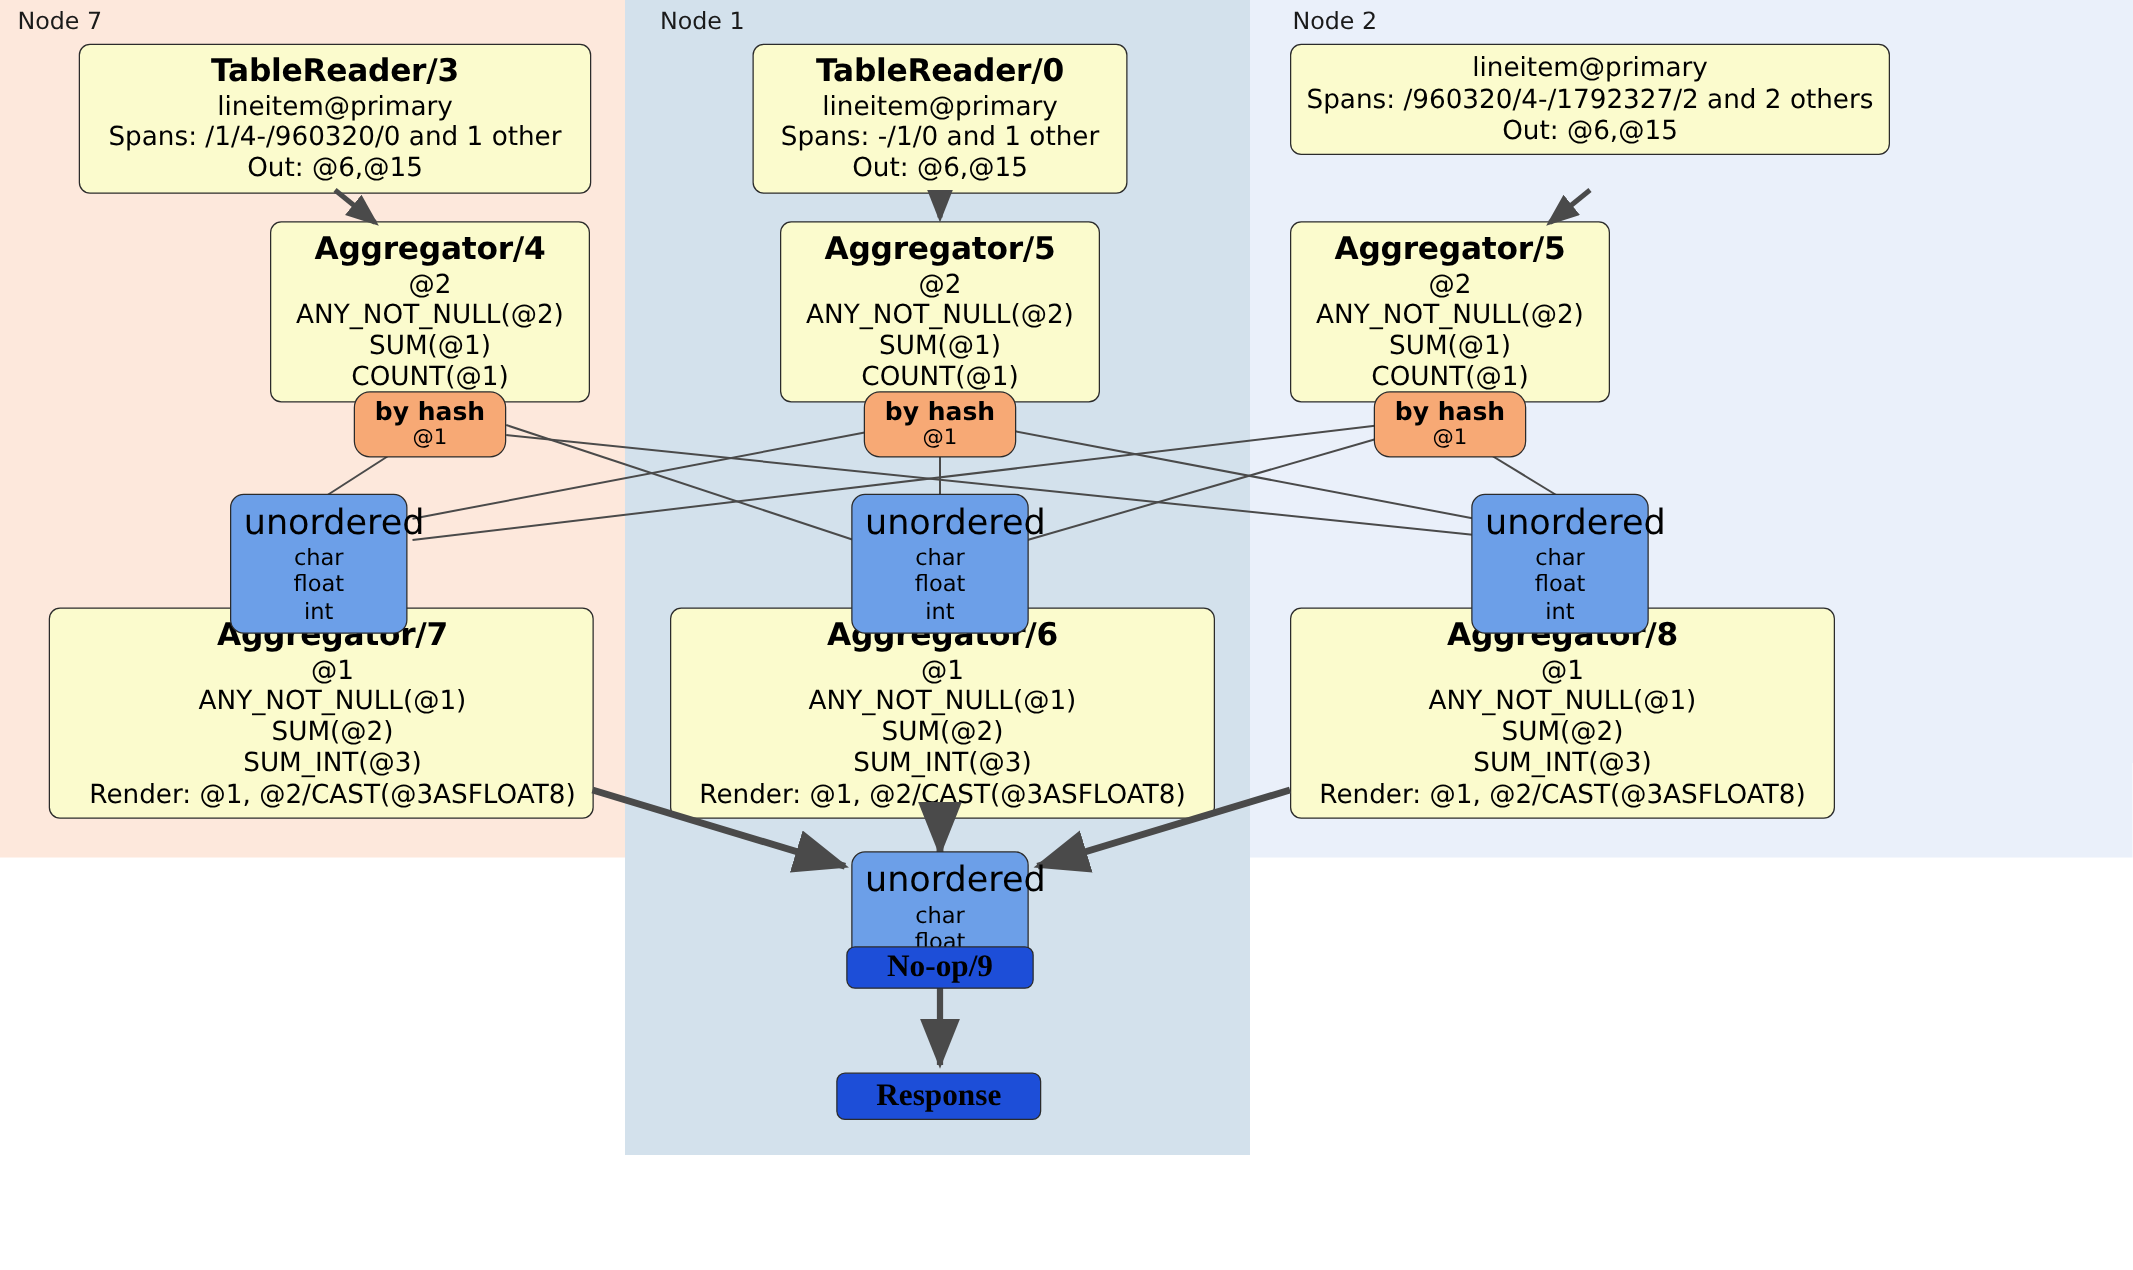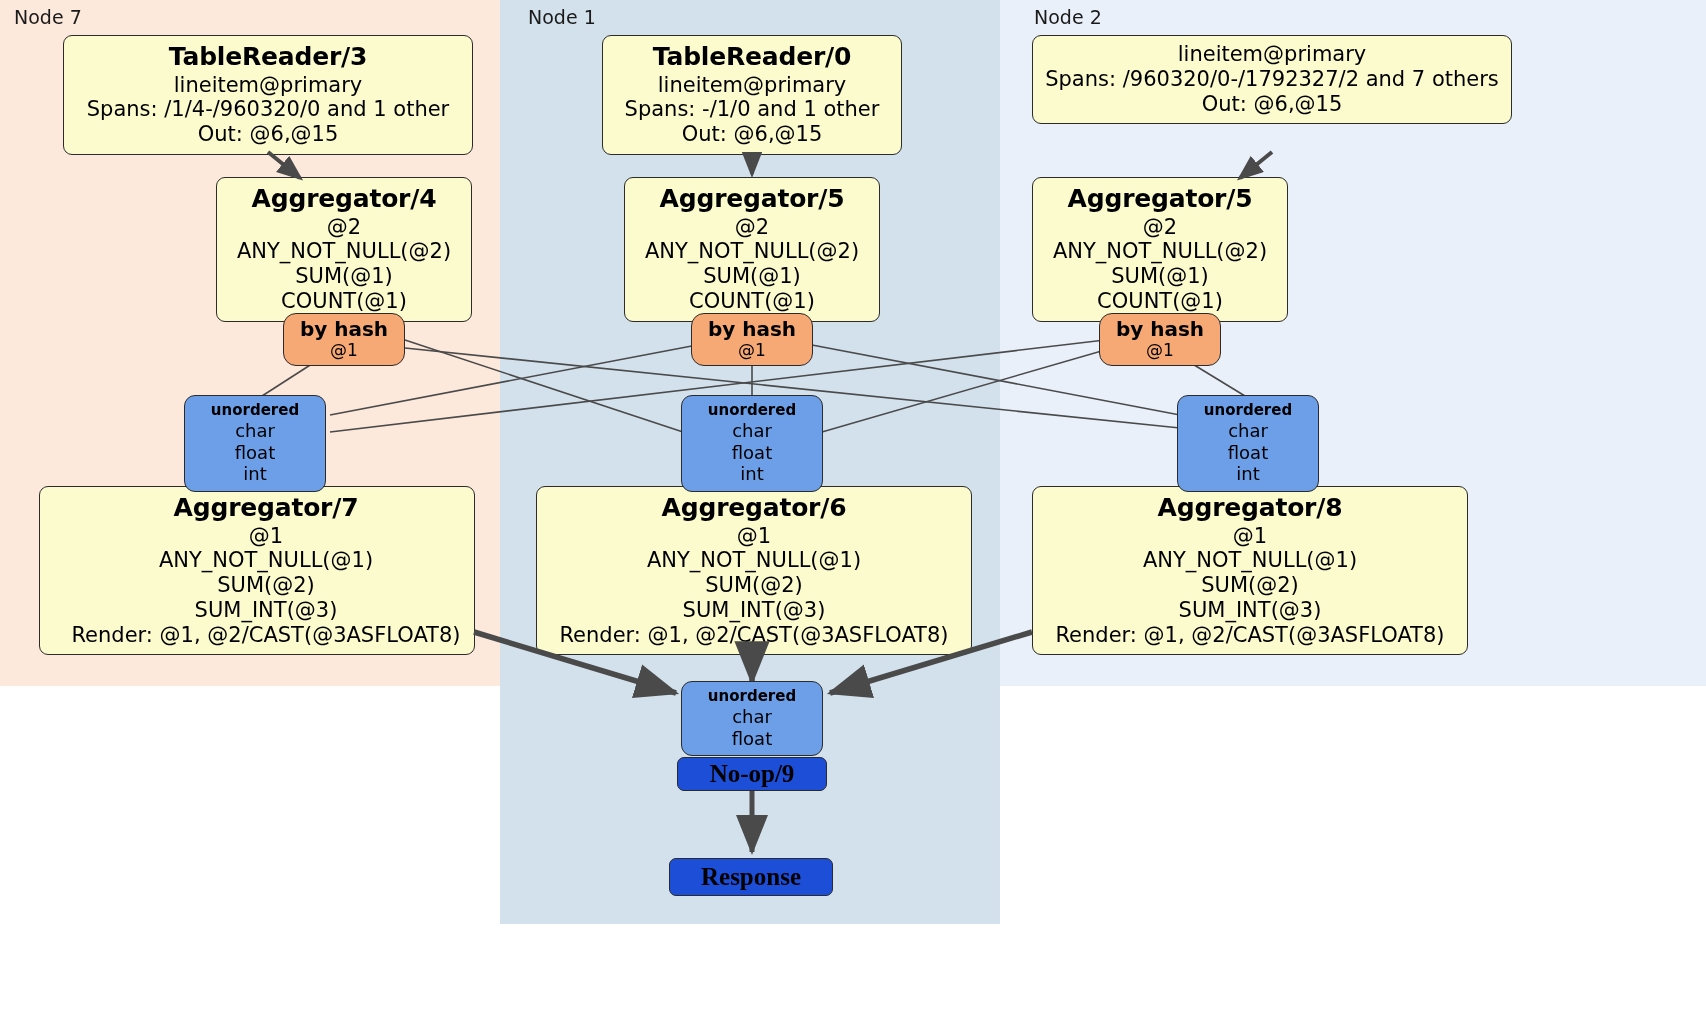--- a/index.html
+++ b/index.html
@@ -25,21 +25,21 @@
   .router{position:absolute;box-sizing:border-box;background:#f7a975;
           border:1.6px solid #2b2b2b;border-radius:13px;
           text-align:center;padding:4px 12px 5px 12px;line-height:1.14;z-index:6;}
   .router .ttl{font-weight:bold;font-size:20px;display:block;}
   .router .ln{display:block;font-size:17px;}
 
   
   .sync{position:absolute;box-sizing:border-box;background:#6c9fe8;
         border:1.6px solid #2b2b2b;border-radius:11px;
         text-align:center;padding:5px 10px 6px 10px;line-height:1.2;z-index:6;}
-  .sync .ttl{font-weight:bold;font-size:15px;display:block;margin-bottom:1px;}
+  .sync .ttl{font-weight:normal;font-size:28px;display:block;margin-bottom:1px;}
   .sync .ln{display:block;font-size:18px;}
 
   
   .smallbox{position:absolute;box-sizing:border-box;background:#1d4ed8;
             border:1.6px solid #2b2b2b;border-radius:7px;
             display:flex;align-items:center;justify-content:center;
             font-weight:bold;font-size:25px;color:#000;z-index:7;font-family:Liberation Serif, serif;}
 
   svg.edges{position:absolute;left:0;top:0;width:1706px;height:1016px;
             pointer-events:none;z-index:4;}
@@ -168,21 +168,21 @@
     <span class="ttl">Aggregator/6</span>
     <span class="ln">@1</span>
     <span class="ln">ANY_NOT_NULL(@1)</span>
     <span class="ln">SUM(@2)</span>
     <span class="ln">SUM_INT(@3)</span>
     <span class="ln">Render: @1, @2/CAST(@3ASFLOAT8)</span>
   </div>
 
   <div class="proc" style="left:1032px;top:35px;width:480px;">
     <span class="ln">lineitem@primary</span>
-    <span class="ln">Spans: /960320/0-/1792327/2 and 7 others</span>
+    <span class="ln">Spans: /960320/4-/1792327/2 and 2 others</span>
     <span class="ln">Out: @6,@15</span>
   </div>
 
   <div class="proc" style="left:1032px;top:177px;width:256px;">
     <span class="ttl">Aggregator/5</span>
     <span class="ln">@2</span>
     <span class="ln">ANY_NOT_NULL(@2)</span>
     <span class="ln">SUM(@1)</span>
     <span class="ln">COUNT(@1)</span>
   </div>

